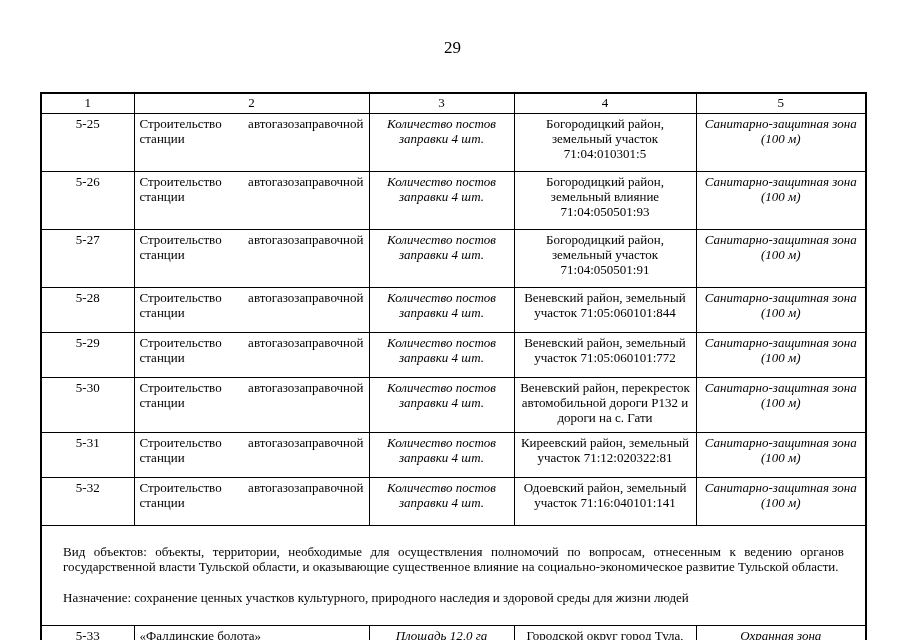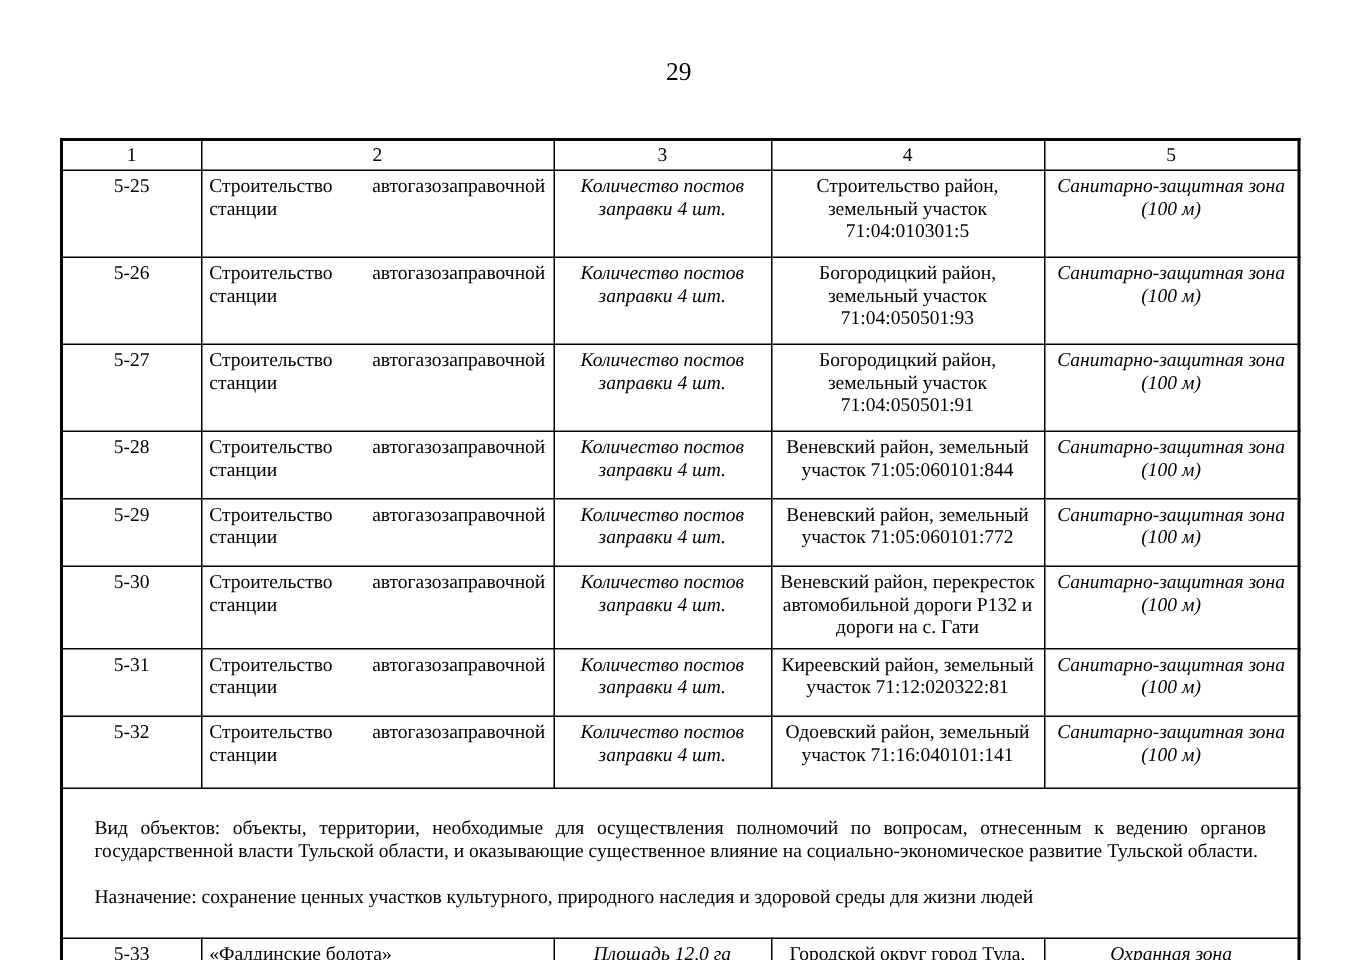--- a/index.html
+++ b/index.html
@@ -85,29 +85,29 @@
       <td>2</td>
       <td>3</td>
       <td>4</td>
       <td>5</td>
     </tr>
 
     <tr class="r1">
       <td class="c-id">5-25</td>
       <td class="c-obj">Строительство автогазозаправочной станции</td>
       <td class="c-par">Количество постов заправки 4 шт.</td>
-      <td class="c-loc">Строительство район, земельный участок 71:04:010301:5</td>
+      <td class="c-loc">Богородицкий район, земельный участок 71:04:010301:5</td>
       <td class="c-zone">Санитарно-защитная зона (100 м)</td>
     </tr>
 
     <tr class="r1">
       <td class="c-id">5-26</td>
       <td class="c-obj">Строительство автогазозаправочной станции</td>
       <td class="c-par">Количество постов заправки 4 шт.</td>
-      <td class="c-loc">Богородицкий район, земельный участок 71:04:050501:93</td>
+      <td class="c-loc">Богородицкий район, земельный влияние 71:04:050501:93</td>
       <td class="c-zone">Санитарно-защитная зона (100 м)</td>
     </tr>
 
     <tr class="r1">
       <td class="c-id">5-27</td>
       <td class="c-obj">Строительство автогазозаправочной станции</td>
       <td class="c-par">Количество постов заправки 4 шт.</td>
       <td class="c-loc">Богородицкий район, земельный участок 71:04:050501:91</td>
       <td class="c-zone">Санитарно-защитная зона (100 м)</td>
     </tr>

